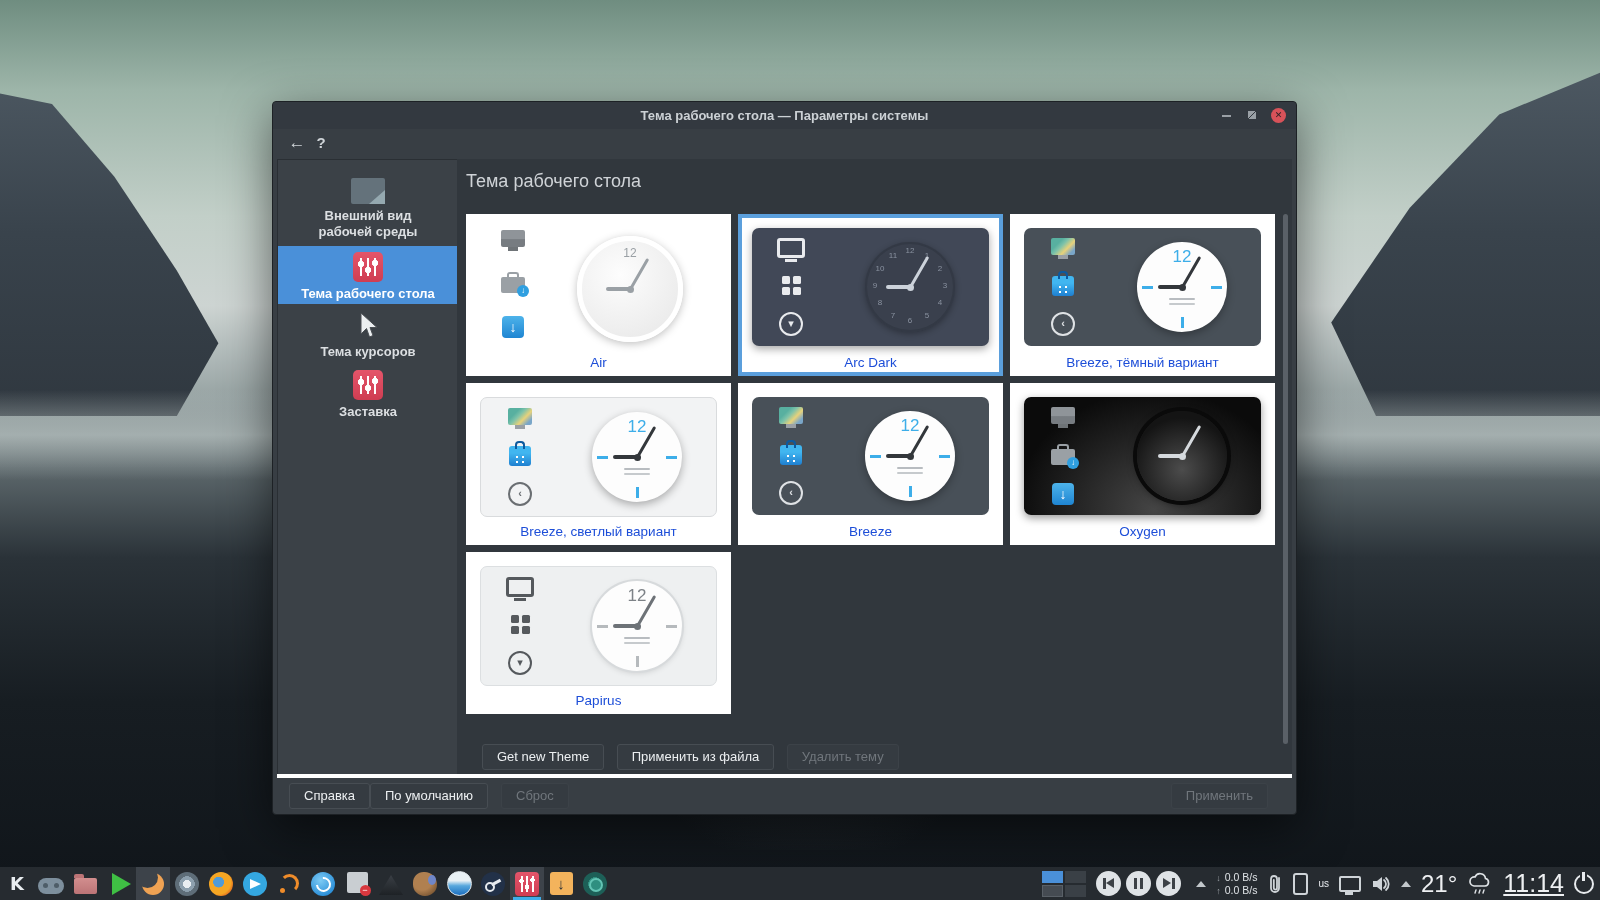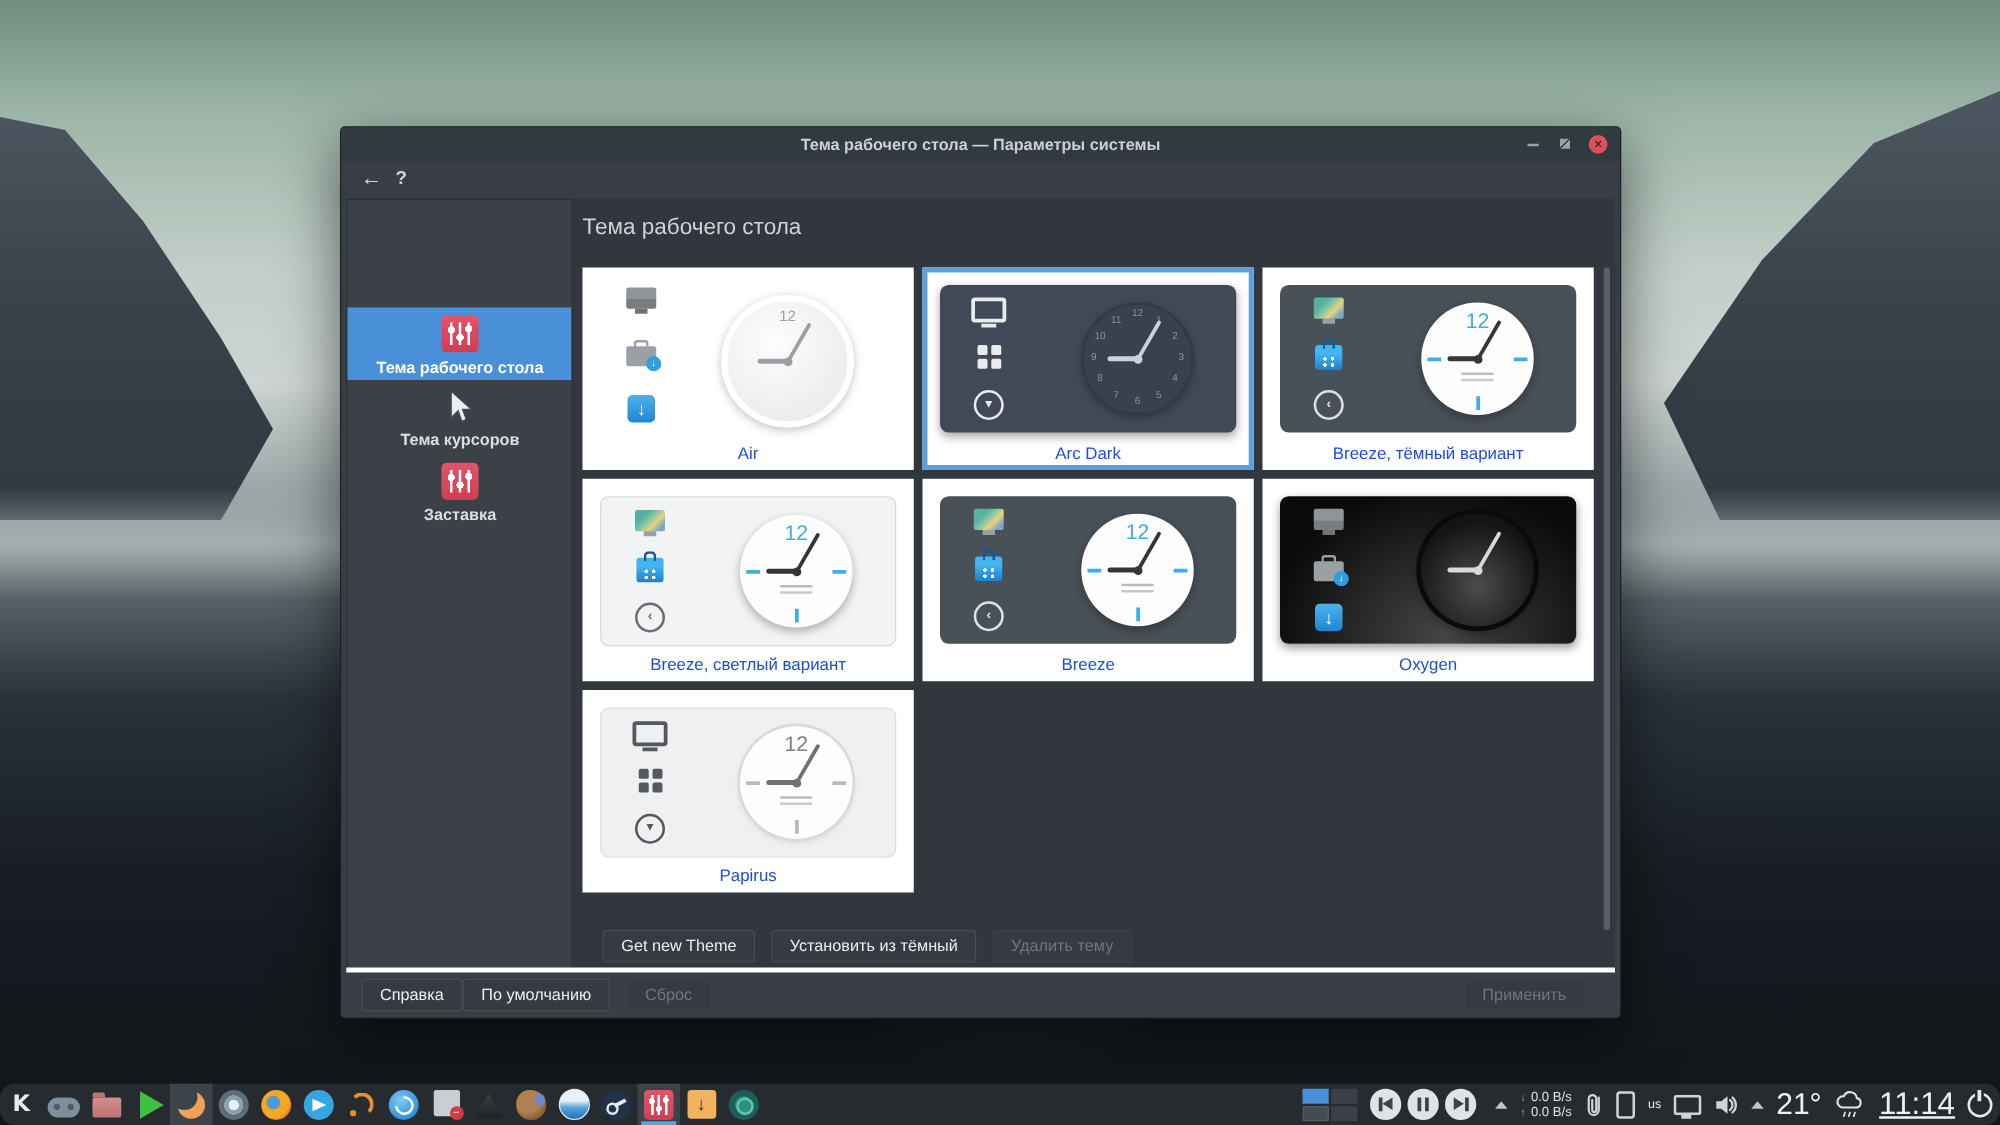--- a/index.html
+++ b/index.html
@@ -134,21 +134,21 @@
   
   .btn{display:inline-block;background:#353b41;border:1px solid #474d53;border-radius:3px;
     color:#eceff1;font-size:13px;line-height:16px;padding:4px 14px;}
   .btn.disabled{color:#70767c;border-color:#3c4248;}
   #actions{left:25px;bottom:8px;}
   #actions .btn{margin-right:8px;}
   #footer{left:4px;right:4px;bottom:0;height:36px;border-top:4px solid #ffffff;}
   #footer .btn{position:absolute;top:5px;}
   #f-help{left:12px;} #f-def{left:93px;} #f-reset{left:224px;} #f-apply{right:24px;}
   
-  #taskbar{left:0;bottom:0;width:1600px;height:33px;background:#262b30;display:flex;align-items:center;border-radius:12px;}
+  #taskbar{left:0;bottom:0;width:1600px;height:33px;background:#262b30;display:flex;align-items:center;}
   .slot{width:34px;height:33px;display:flex;align-items:center;justify-content:center;position:relative;flex:0 0 auto;}
   .slot.active{background:#3d434a;}
   .slot.active.task::after{content:"";position:absolute;left:3px;bottom:0;right:3px;height:3px;background:#3daee9;}
   .app{position:relative;width:24px;height:24px;}
   .a-k::before{content:"K";position:absolute;left:0;top:0;width:24px;height:24px;text-align:center;line-height:24px;
     color:#e8ecef;font-weight:bold;font-size:18px;font-family:"DejaVu Sans",sans-serif;}
   .a-pad{width:26px;height:16px;margin-top:4px;border-radius:8px;background:#7d8f9d;}
   .a-pad::before{content:"";position:absolute;left:5px;top:5px;width:5px;height:5px;border-radius:50%;background:#4e5d68;box-shadow:11px 0 #4e5d68;}
   .a-folder{width:23px;height:16px;margin-top:4px;border-radius:2px;background:linear-gradient(180deg,#d28e8e,#bc7476);}
   .a-folder::before{content:"";position:absolute;left:0;top:-4px;width:10px;height:4px;border-radius:2px 2px 0 0;background:#bc7476;}
@@ -238,20 +238,25 @@
     <span id="btn-min" class="wbtn abs"></span>
     <span id="btn-restore" class="wbtn abs"></span>
     <span id="btn-close" class="wbtn abs"></span>
   </div>
   <div id="toolbar" class="abs">
     <span id="back-btn" class="abs">←</span>
     <span id="help-btn" class="abs">?</span>
   </div>
 
   <div id="sidebar" class="abs">
+    <div id="sb1" class="sb-item abs">
+      <span class="sb-ico desk-ico"></span>
+      <span class="sb-label">Внешний вид</span>
+      <span class="sb-label">рабочей среды</span>
+    </div>
     <div id="sb2" class="sb-item abs">
       <span class="sb-ico sliders"></span>
       <span class="sb-label">Тема рабочего стола</span>
     </div>
     <div id="sb3" class="sb-item abs">
       <span class="sb-ico" style="width:22px;height:28px;">
         <svg width="22" height="28" viewBox="0 0 22 28">
             <path d="M4 1 L4 22 L9.5 16.5 L12.5 25 L16 23.5 L13 15.5 L20 15.5 Z" fill="#eceff1" stroke="#4a4f54" stroke-width="1"></path>
           </svg>
       </span>
@@ -407,21 +412,21 @@
           <i class="hh"></i>
           <i class="mh"></i>
           <b class="cd"></b>
         </div>
       </div>
       <div class="cardlabel">Papirus</div>
     </div>
 
     <div id="actions" class="abs">
       <span class="btn">Get new Theme</span>
-      <span class="btn">Установить из тёмный</span>
+      <span class="btn">Применить из файла</span>
       <span class="btn disabled">Удалить тему</span>
     </div>
   </div>
 
   <div id="footer" class="abs">
     <span id="f-help" class="btn">Справка</span>
     <span id="f-def" class="btn">По умолчанию</span>
     <span id="f-reset" class="btn disabled">Сброс</span>
     <span id="f-apply" class="btn disabled">Применить</span>
   </div>

